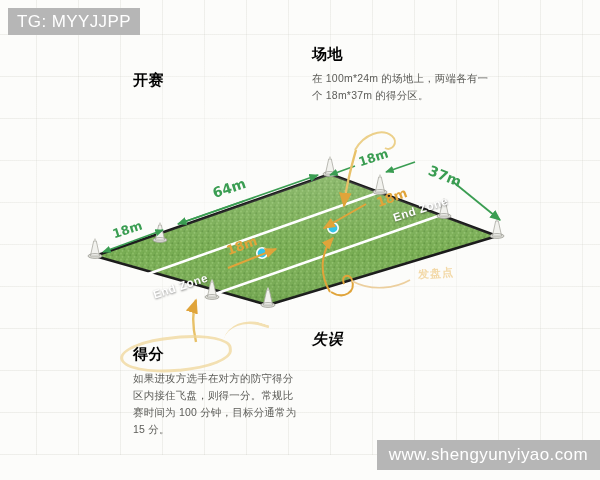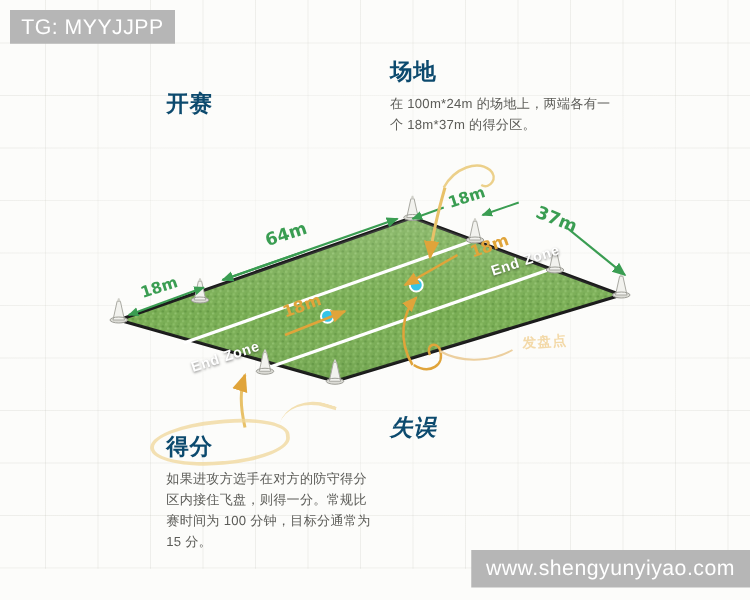--- a/index.html
+++ b/index.html
@@ -40,21 +40,21 @@
     letter-spacing:.4px;
     display:flex;align-items:center;
     padding:0 9px;
   }
   #wm-top{ left:8px; top:8px; height:27px; }
   #wm-bottom{ right:0px; bottom:10px; height:30px; font-size:17px; padding:0 12px; }
 
   
   .block{ position:absolute; }
   .block h3{
-    font-size:18px; font-weight:bold; color:#0c4a6e;
+    font-size:15px; font-weight:bold; color:#000000;
     margin-bottom:6px; letter-spacing:.5px;
   }
   .block p{
     font-size:10.5px; line-height:1.62; color:#5c5c58;
     letter-spacing:.2px;
   }
   #blk-kaisai{ left:133px; top:71px; width:165px;font-family:Liberation Mono, monospace; }
   #blk-changdi{ left:312px; top:45px; width:185px; }
   #blk-defen{  left:133px; top:345px; width:165px; }
   #blk-shiwu{  left:312px; top:330px; width:190px;font-style:italic; }

